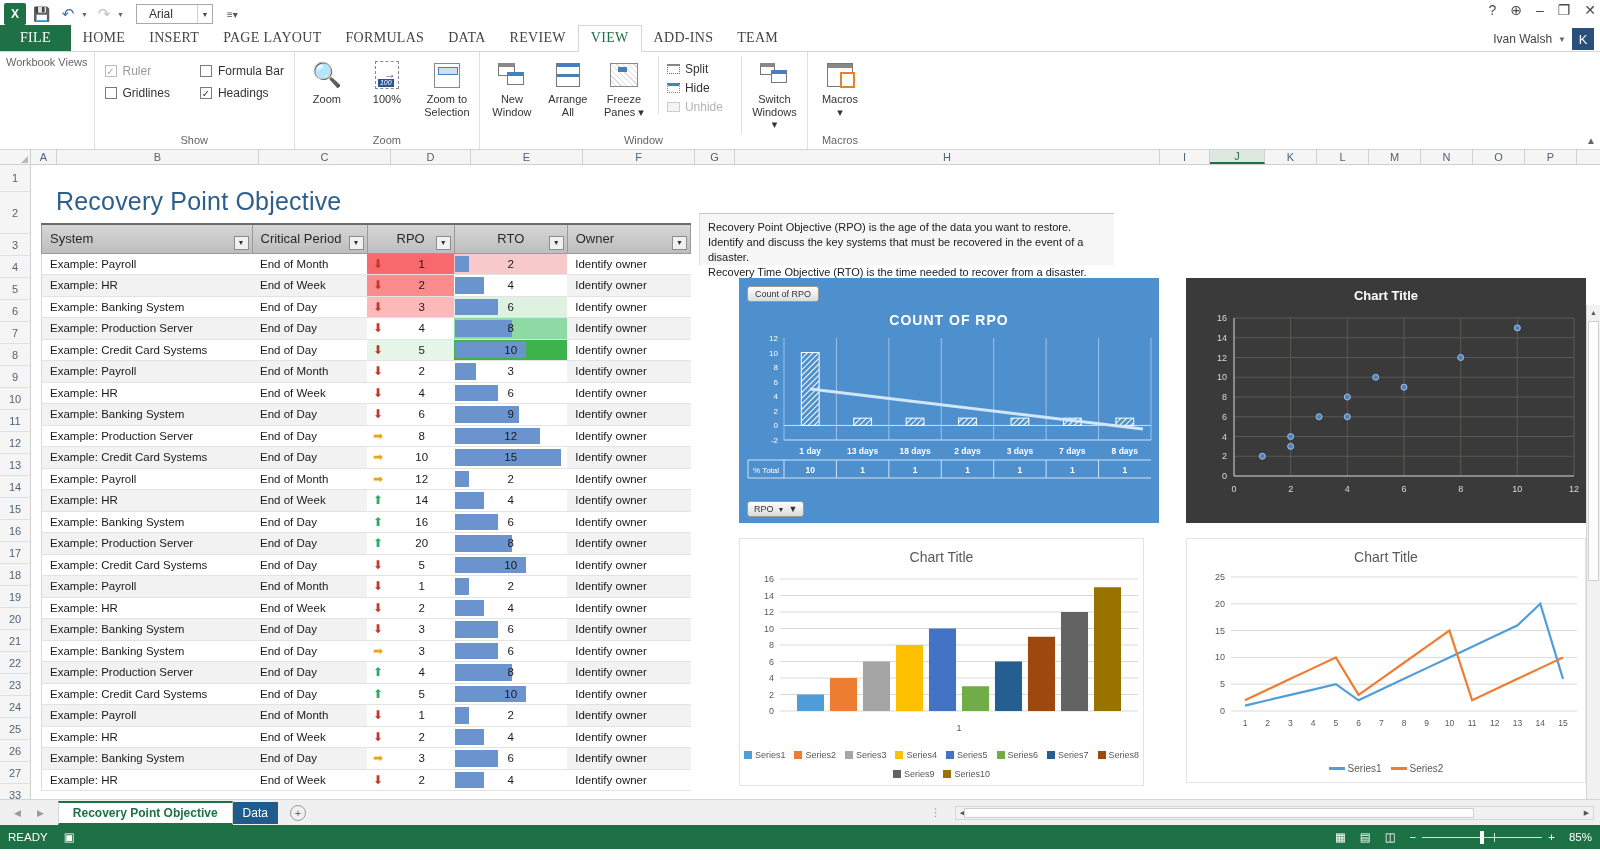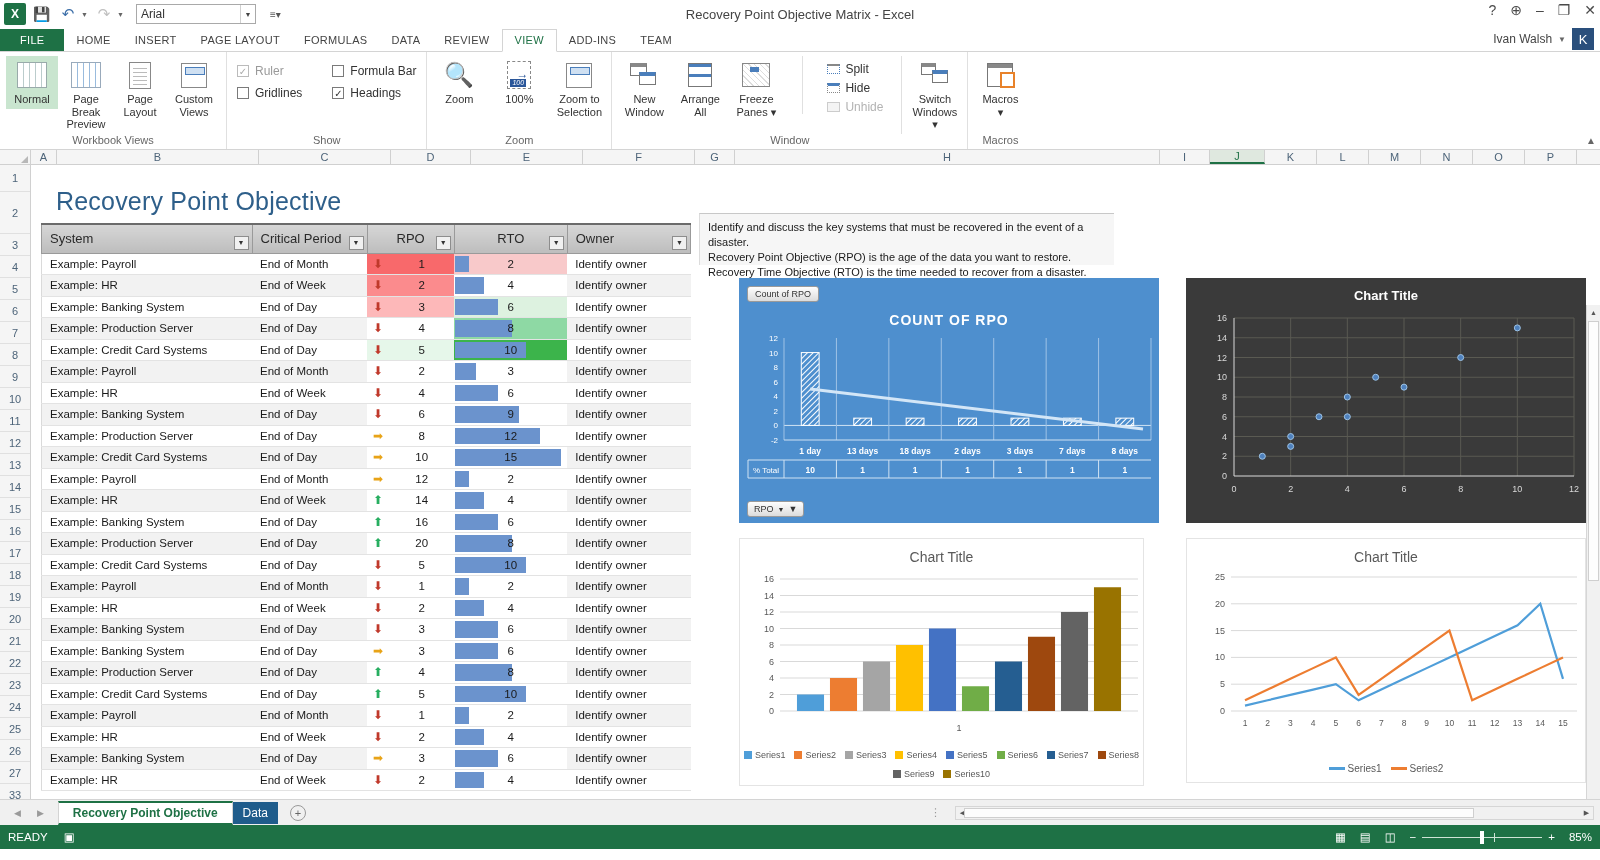--- a/index.html
+++ b/index.html
@@ -12,29 +12,29 @@
     -webkit-font-smoothing:none;
   }
   
   .titlebar { height:28px; background:#fff; display:flex; align-items:center; position:relative; }
   .qat { display:flex; align-items:center; gap:6px; padding-left:4px; }
   .xl-logo { width:22px; height:22px; background:#1e7145; border-radius:2px; display:flex; align-items:center; justify-content:center; color:#fff; font-weight:bold; font-size:12px; }
   .qat-ico { width:20px; height:20px; display:flex; align-items:center; justify-content:center; color:#3b6ea8; font-size:15px; }
   .qat-ico.save { color:#8a64b8; font-size:14px; }
   .qat-ico.dis { color:#c0c0c0; }
   .caret { font-size:7px; color:#666; margin-left:-3px;}
-  .fontbox { width:120px; height:20px; border:1px solid #a9a9a9; background:#fff; display:flex; align-items:center; font-size:12px; padding-left:4px; margin-left:6px; position:relative;}
+  .fontbox { width:77px; height:20px; border:1px solid #a9a9a9; background:#fff; display:flex; align-items:center; font-size:12px; padding-left:12px; margin-left:6px; position:relative;}
   .fontbox .dd { position:absolute; right:0; top:0; bottom:0; width:15px; border-left:1px solid #d0d0d0; display:flex; align-items:center; justify-content:center; font-size:7px; color:#444;}
   .qat-more { margin-left:8px; font-size:10px; color:#555;}
   .win-title { position:absolute; left:0; right:0; text-align:center; font-size:13px; color:#444; pointer-events:none;}
   .win-ctrl { position:absolute; right:4px; top:2px; display:flex; align-items:center; gap:14px; color:#4a4a4a; font-size:14px;}
   .win-ctrl span { cursor:pointer; }
   
   .ribbon-tabs { height:24px; background:#fff; display:flex; align-items:flex-end; position:relative; border-bottom:1px solid #d4d4d4;}
-  .tab { padding:4px 12px 5px; font-size:11px; color:#444; letter-spacing:.3px; cursor:pointer; }
+  .tab { padding:4px 12px 5px; font-size:14px; color:#444; letter-spacing:.3px; cursor:pointer;font-family:Liberation Serif, serif; }
   .tab.file { background:#1e7145; color:#fff; padding:5px 20px 5px; }
   .tab.active { color:#1e7145; background:#fff; border:1px solid #d4d4d4; border-bottom:1px solid #fff; position:relative; top:1px; z-index:2;}
   .user-area { position:absolute; right:6px; bottom:1px; display:flex; align-items:center; gap:6px; font-size:12px; color:#444;}
   .avatar { width:22px;height:22px; background:#2a4f7c; color:#fff; display:flex;align-items:center;justify-content:center; font-size:13px;}
   
   .ribbon { height:98px; background:#fff; border-bottom:1px solid #d4d4d4; display:flex; position:relative;}
   .rgroup { display:flex; flex-direction:column; justify-content:space-between; padding:4px 6px 0; border-right:1px solid #e0e0e0; position:relative;}
   .rgroup-label { text-align:center; font-size:11px; color:#666; padding-bottom:3px;}
   .rg-items { display:flex; align-items:flex-start; gap:2px; flex:1;}
   .bigbtn { width:52px; display:flex; flex-direction:column; align-items:center; gap:2px; padding:3px 2px; font-size:11px; color:#333; text-align:center; line-height:1.15; cursor:pointer;}
@@ -162,21 +162,20 @@
     <div class="qat-ico">↶</div>
       <div class="caret">▼</div>
     <div class="qat-ico dis">↷</div>
       <div class="caret">▼</div>
     <div class="fontbox">
       <span>Arial</span>
       <span class="dd">▼</span>
     </div>
     <div class="qat-more">≡▾</div>
   </div>
-  <div class="win-title">Recovery Point Objective Matrix - Excel</div>
   <div class="win-ctrl">
     <span>?</span>
     <span>⊕</span>
     <span>–</span>
     <span>❐</span>
     <span>✕</span>
   </div>
 </div>
 
 <div class="ribbon-tabs">
@@ -193,46 +192,20 @@
   <div class="user-area">
     <span>Ivan Walsh</span>
     <span style="font-size:8px;color:#666">▼</span>
     <span class="avatar">K</span>
   </div>
 </div>
 
 <div class="ribbon">
 
   <div class="rgroup">
-    <div class="rg-items">
-      <div class="bigbtn sel">
-        <span class="bi">
-            <i class="ico-grid"></i>
-          </span>
-        <span>Normal</span>
-      </div>
-      <div class="bigbtn">
-        <span class="bi">
-            <i class="ico-pagebreak"></i>
-          </span>
-        <span>Page Break Preview</span>
-      </div>
-      <div class="bigbtn">
-        <span class="bi">
-            <i class="ico-page"></i>
-          </span>
-        <span>Page Layout</span>
-      </div>
-      <div class="bigbtn">
-        <span class="bi">
-            <i class="ico-custview"></i>
-          </span>
-        <span>Custom Views</span>
-      </div>
-    </div>
     <div class="rgroup-label">Workbook Views</div>
   </div>
 
   <div class="rgroup">
     <div class="rg-items" style="gap:22px">
       <div class="chk-col">
         <div class="chk dim">
           <span class="box">✓</span>
           <span>Ruler</span>
         </div>
@@ -293,21 +266,21 @@
             <i class="ico-arrange"></i>
           </span>
         <span>Arrange All</span>
       </div>
       <div class="bigbtn">
         <span class="bi">
             <i class="ico-freeze"></i>
           </span>
         <span><span>Freeze Panes</span> ▾</span>
       </div>
-      <div class="cmd-col" style="padding-left:24px;border-left:1px solid #e0e0e0;margin-left:16px">
+      <div class="cmd-col" style="padding-left:8px;border-left:1px solid #e0e0e0;margin-left:4px">
         <div class="cmd">
           <i class="sm-split"></i>
           <span>Split</span>
         </div>
         <div class="cmd">
           <i class="sm-hide"></i>
           <span>Hide</span>
         </div>
         <div class="cmd dis">
           <i class="sm-unhide"></i>
@@ -831,22 +804,22 @@
                   <span class="rto-bar" style="width:28.266666666666666px"></span>
                   <span class="rto-val">4</span>
                 </div>
               </td>
               <td class="c-own">Identify owner</td>
             </tr>
           </tbody>
       </table>
 
       <div class="infobox">
+        <div>Recovery Point Objective (RPO) is the age of the data you want to restore.</div>
         <div>Identify and discuss the key systems that must be recovered in the event of a disaster.</div>
-        <div>Recovery Point Objective (RPO) is the age of the data you want to restore.</div>
         <div>Recovery Time Objective (RTO) is the time needed to recover from a disaster.</div>
       </div>
 
       <div class="chartbox pivot">
         <div class="pv-slicer">Count of RPO</div>
         <div class="pv-title">COUNT OF RPO</div>
         <svg id="pivotsvg" width="420" height="160" style="position:absolute;left:0;top:52px">
             <text x="39" y="11" fill="#fff" font-size="8" text-anchor="end" font-family="&quot;Liberation Sans&quot;, sans-serif">12</text>
             <text x="39" y="25.57142857142857" fill="#fff" font-size="8" text-anchor="end" font-family="&quot;Liberation Sans&quot;, sans-serif">10</text>
             <text x="39" y="40.14285714285714" fill="#fff" font-size="8" text-anchor="end" font-family="&quot;Liberation Sans&quot;, sans-serif">8</text>

